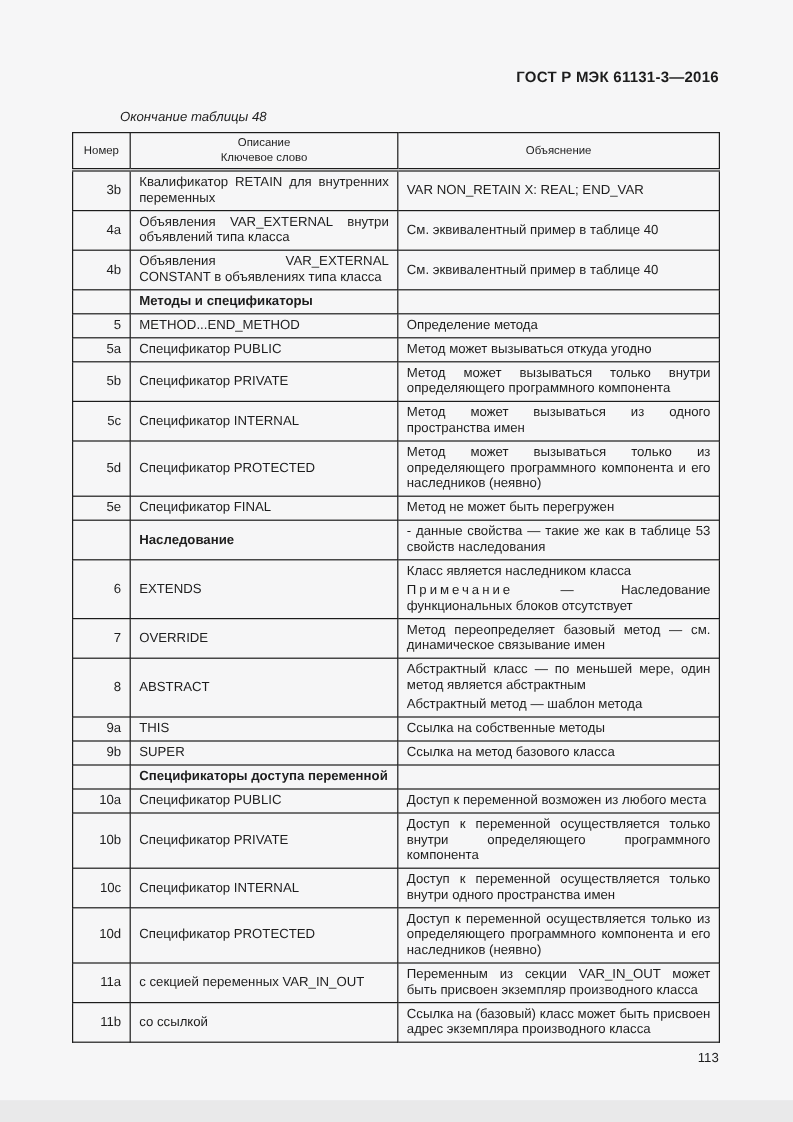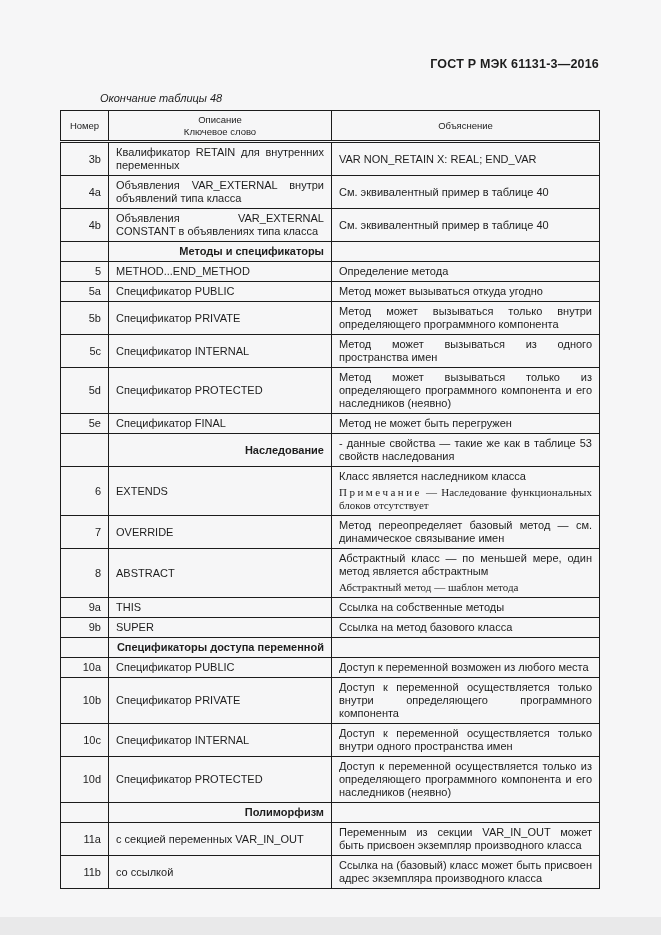--- a/index.html
+++ b/index.html
@@ -55,22 +55,22 @@
     border-bottom: 3px double #1c1c1c;
   }
   table.gost td {
     font-size: 11px;
     line-height: 13px;
     padding: 3px 7px;
   }
   td.col-num { text-align: right; padding-left: 2px; padding-right: 2px; }
   td.col-desc { text-align: justify; }
   td.col-expl { text-align: justify; }
-  td.bold { font-weight: bold; text-align: right; }
-  .para + .para { margin-top: 3px; font-family: Liberation Serif, serif; }
+  td.bold { font-weight: bold; text-align: left; }
+  .para + .para { margin-top: 3px; }
   .spaced { letter-spacing: 2.5px; }
   .page-number {
     text-align: right;
     margin-top: 7px;
     font-size: 11px;
   }
 </style>
 </head>
 <body>
 
@@ -240,35 +240,31 @@
           </td>
         </tr>
         <tr>
           <td class="col-num">10d</td>
           <td class="col-desc">Спецификатор PROTECTED</td>
           <td class="col-expl">
             <div class="para">Доступ к переменной осуществляется только из определяющего программного компонента и его наследников (неявно)</div>
           </td>
         </tr>
         <tr>
-          <td class="col-num"></td>
-          <td class="col-desc bold">Полиморфизм</td>
-          <td class="col-expl"></td>
-        </tr>
-        <tr>
           <td class="col-num">11a</td>
           <td class="col-desc">с секцией переменных VAR_IN_OUT</td>
           <td class="col-expl">
             <div class="para">Переменным из секции VAR_IN_OUT может быть присвоен экземпляр производного класса</div>
           </td>
         </tr>
         <tr>
           <td class="col-num">11b</td>
           <td class="col-desc">со ссылкой</td>
           <td class="col-expl">
             <div class="para">Ссылка на (базовый) класс может быть присвоен адрес экземпляра производного класса</div>
           </td>
         </tr>
       </tbody>
   </table>
 
+  <div class="page-number">113</div>
 
 </div>
 
 </body></html>

